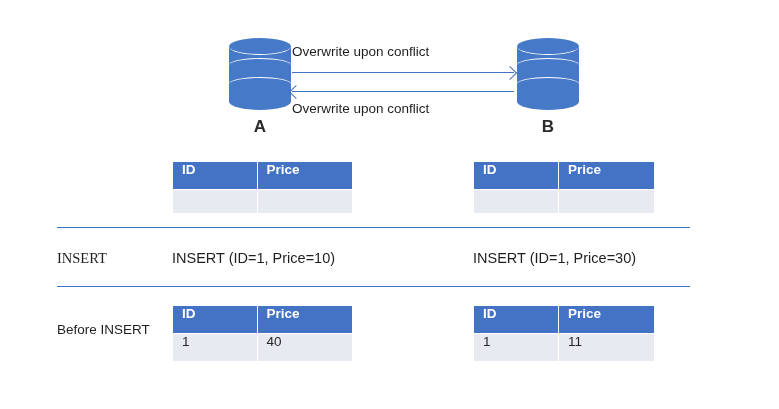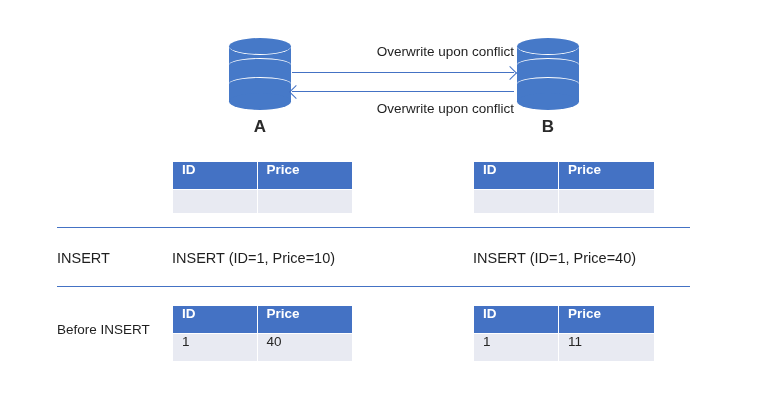--- a/index.html
+++ b/index.html
@@ -87,21 +87,21 @@
   .arrow-wrap {
     position: absolute;
     left: 292px;
     top: 44px;
     width: 222px;
     height: 72px;
   }
   .arrow-label {
     position: absolute;
     width: 222px;
-    text-align: right;
+    text-align: left;
     font-size: 13.5px;
     color: #1f1f1f;
     white-space: nowrap;
   }
   .arrow-label-top { top: 0px; }
   .arrow-label-bottom { top: 57px; }
 
   .arrow-line {
     position: absolute;
     left: 0;
@@ -145,21 +145,21 @@
 
   
   .row-label {
     position: absolute;
     left: 57px;
     font-size: 13.5px;
     color: #1f1f1f;
     white-space: nowrap;
   }
   .label-before { top: 178px; }
-  .label-insert { top: 250px; font-size: 14.5px; }
+  .label-insert { top: 250px; font-size: 14.5px; font-family: Liberation Serif, serif; }
   .label-after  { top: 322px; }
 
   
   .tbl {
     position: absolute;
     border-collapse: collapse;
     table-layout: fixed;
   }
   .tbl th, .tbl td {
     text-align: left;
@@ -273,21 +273,21 @@
     <tbody>
       <tr>
         <td></td>
         <td></td>
       </tr>
     </tbody>
   </table>
 
   <div class="row-label label-insert">INSERT</div>
   <div class="insert-stmt insert-left">INSERT (ID=1, Price=10)</div>
-  <div class="insert-stmt insert-right">INSERT (ID=1, Price=40)</div>
+  <div class="insert-stmt insert-right">INSERT (ID=1, Price=30)</div>
 
   <div class="row-label label-after">Before INSERT</div>
 
   <table class="tbl tbl-left tbl-after">
     <colgroup>
         <col class="col-id">
         <col class="col-price">
       </colgroup>
     <thead>
       <tr>

